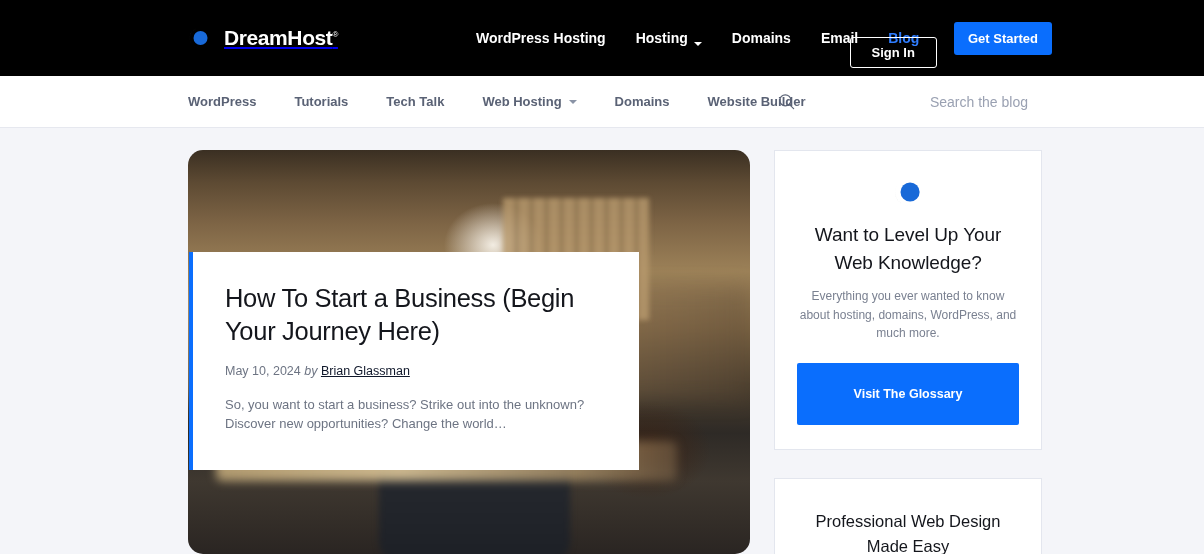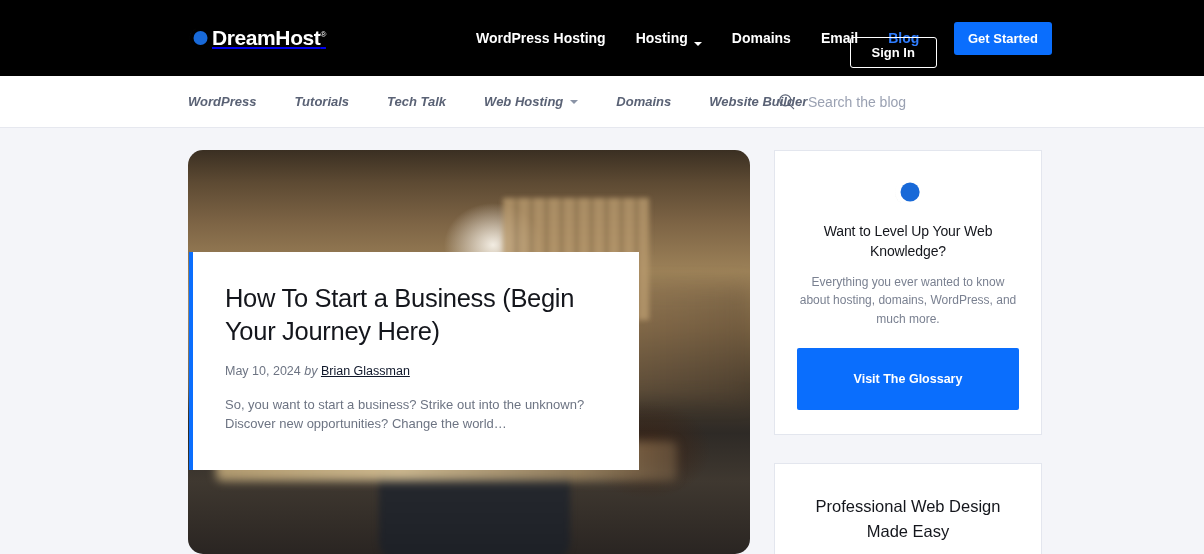--- a/index.html
+++ b/index.html
@@ -16,21 +16,21 @@
     background: #000000;
     display: flex;
     align-items: center;
     position: relative;
   }
   .logo-wrap {
     position: absolute;
     left: 188px;
     display: flex;
     align-items: center;
-    gap: 2px;
+    gap: 14px;
     cursor: pointer;
   }
   .logo-mark { width: 22px; height: 22px; display: block; }
   .logo-text {
     color: #ffffff;
     font-size: 21px;
     font-weight: bold;
     letter-spacing: -0.4px;
     white-space: nowrap;
   }
@@ -118,21 +118,20 @@
   }
   .subnav-links a {
     color: #5a6275;
     font-size: 13px;
     font-weight: bold;
     text-decoration: none;
     white-space: nowrap;
     display: flex;
     align-items: center;
     gap: 7px;
-    font-style: italic;
   }
   .caret-gray {
     display: inline-block;
     width: 0; height: 0;
     border-left: 4px solid transparent;
     border-right: 4px solid transparent;
     border-top: 4.5px solid #8a93a6;
   }
   .search-box {
     position: absolute;
@@ -142,20 +141,21 @@
     gap: 12px;
   }
   .search-input {
     border: none;
     outline: none;
     font-family: inherit;
     font-size: 14px;
     color: #14532d;
     width: 220px;
     background: transparent;
+    text-align: right;
   }
   .search-input::placeholder { color: #9aa1b2; }
 
   
   .content {
     position: relative;
     width: 1204px;
     height: 426px;
     background: #f4f5f9;
   }
@@ -280,21 +280,21 @@
   }
   .side-card {
     background: #ffffff;
     border: 1px solid #e3e6ee;
     padding: 26px 22px 24px;
     text-align: center;
   }
   .side-card + .side-card { margin-top: 28px; }
   .side-logo { margin: 0 auto 14px; display: block; }
   .side-heading {
-    font-size: 14px;
+    font-size: 19px;
     line-height: 1.45;
     color: #14161c;
     font-weight: normal;
     letter-spacing: -0.1px;
   }
   .side-body {
     margin-top: 11px;
     font-size: 12px;
     line-height: 1.55;
     color: #7a8191;

